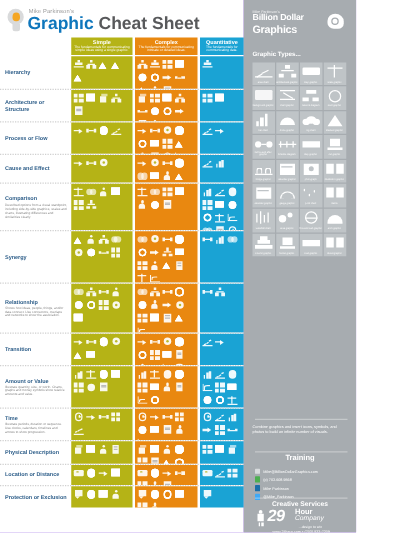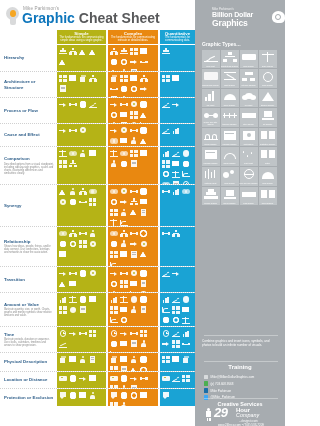--- a/index.html
+++ b/index.html
@@ -90,21 +90,21 @@
   .g-flow i:nth-child(3){left:3px;top:4.3px;width:3.2px;height:.7px;}
   .g-venn i:nth-child(1){left:.8px;top:2px;width:5.2px;height:5.2px;border-radius:50%;background:rgba(255,255,255,.65);}
   .g-venn i:nth-child(2){left:3.2px;top:2px;width:5.2px;height:5.2px;border-radius:50%;background:rgba(255,255,255,.65);}
   .g-cube i:nth-child(1){left:1.4px;top:2.6px;width:5.2px;height:5px;}
   .g-cube i:nth-child(2){left:2.8px;top:1.2px;width:5.2px;height:1.4px;background:rgba(255,255,255,.6);}
   .g-curve i:nth-child(1){left:.8px;top:1.6px;width:7.4px;height:5.8px;border-radius:0 0 0 1px;background:none;border-left:.8px solid rgba(255,255,255,.92);border-bottom:.8px solid rgba(255,255,255,.92);box-sizing:border-box;}
   .g-curve i:nth-child(2){left:2px;top:3px;width:5px;height:3.2px;border-radius:60% 0 0 0;background:none;border-top:.8px solid rgba(255,255,255,.92);border-left:.8px solid rgba(255,255,255,.92);box-sizing:border-box;}
 
   
   .side{position:absolute;left:195px;top:0;width:90px;height:426px;background:#a7acb0;}
-  .side-brand{position:absolute;left:17px;top:8px;width:76px;height:26px;color:#fff;}
+  .side-brand{position:absolute;left:7px;top:8px;width:76px;height:26px;color:#fff;}
   .sb-pre{font-size:2.9px;opacity:.85;line-height:3.4px;}
   .sb-1{font-size:7px;font-weight:bold;line-height:7.4px;letter-spacing:-.15px;}
   .sb-2{font-size:8.6px;font-weight:bold;line-height:8.8px;letter-spacing:-.2px;}
   .head-ic{position:absolute;right:1px;top:2px;width:17px;height:15px;}
   .head-ic .hd{position:absolute;left:2px;top:1px;width:13px;height:12px;border-radius:55% 60% 40% 45%;background:#fff;}
   .head-ic .hd:after{content:"";position:absolute;left:3px;top:3px;width:6px;height:6px;border-radius:50%;border:1px solid #a7acb0;box-sizing:border-box;}
   .side-h{position:absolute;left:7px;font-size:5px;color:#fff;font-weight:bold;}
   #sh-types{top:41px;}
   .typegrid{position:absolute;left:6px;top:49px;width:78px;display:flex;flex-wrap:wrap;}
   .tg{width:18px;height:18.6px;margin:.5px;background:#bfc4c7;position:relative;}

